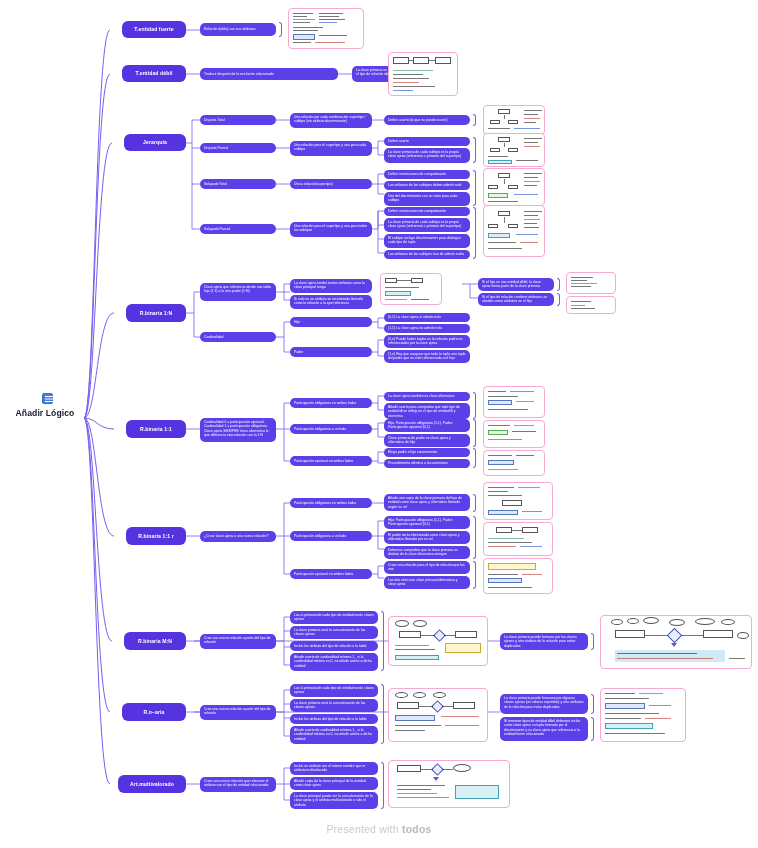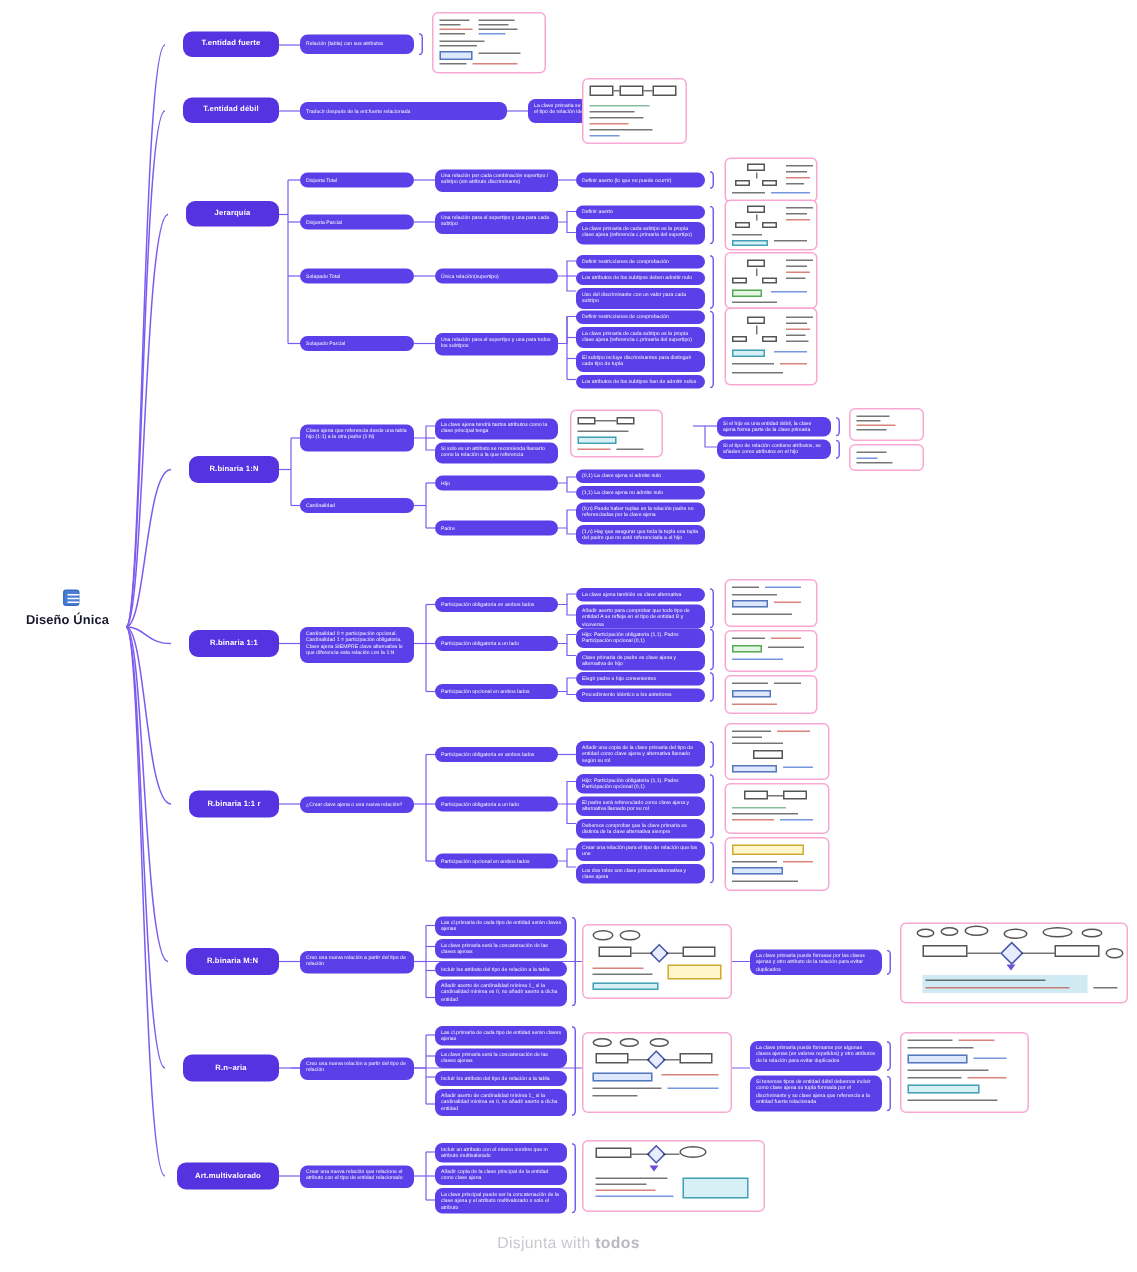--- a/index.html
+++ b/index.html
@@ -262,21 +262,21 @@
       <path d="M194 784 H 200"></path>
       <path d="M276 784 H 284"></path>
       <path d="M284 768 V 800"></path>
       <path d="M284 768 H 290"></path>
       <path d="M284 784 H 290"></path>
       <path d="M284 800 H 290"></path>
     </g>
   </svg>
 
   <div class="root-icon" style="left:42px; top:393px;"></div>
-  <div class="root" style="left:6px; top:408px; width:78px;">Diseño Única</div>
+  <div class="root" style="left:6px; top:408px; width:78px;">Añadir Lógico</div>
 
   <div class="node l1" style="left:122px; top:21px; width:64px; height:17px;">T.entidad fuerte</div>
   <div class="node l2" style="left:200px; top:23px; width:76px; height:13px;">Relación (tabla) con sus atributos</div>
   <div class="brace" style="left:279px; top:22px; height:15px;"></div>
 
   <div class="thumb" style="left:288px; top:8px; width:76px; height:41px;">
     <div class="thumb-inner">
       <div class="tline blk" style="left:4px; top:4px; width:20px;"></div>
       <div class="tline blk" style="left:4px; top:7px; width:14px;"></div>
       <div class="tline red" style="left:4px; top:10px; width:22px;"></div>
@@ -656,16 +656,16 @@
       <div class="tarrow" style="left:44px; top:16px;"></div>
       <div class="tline blk" style="left:8px; top:24px; width:48px;"></div>
       <div class="tline blk" style="left:8px; top:28px; width:34px;"></div>
       <div class="tline red" style="left:8px; top:32px; width:40px;"></div>
       <div class="tline blu" style="left:8px; top:36px; width:52px;"></div>
       <div class="tbox fillc" style="left:66px; top:24px; width:44px; height:14px;"></div>
     </div>
   </div>
 
   <div class="watermark" style="top:823px;">
-    <span>Disjunta with </span><b>todos</b>
+    <span>Presented with </span><b>todos</b>
   </div>
 
 </div>
 
 </body></html>

